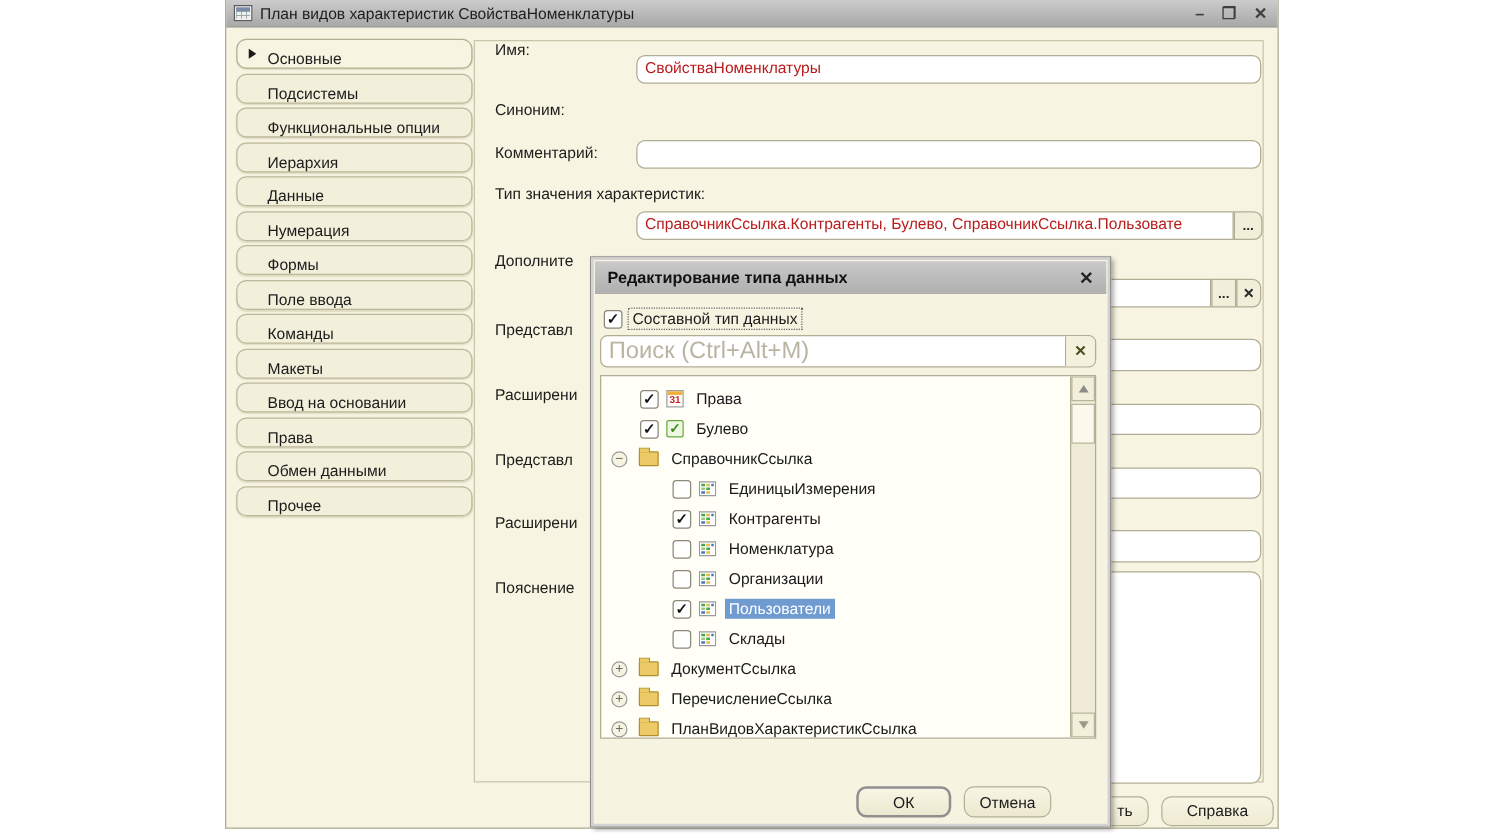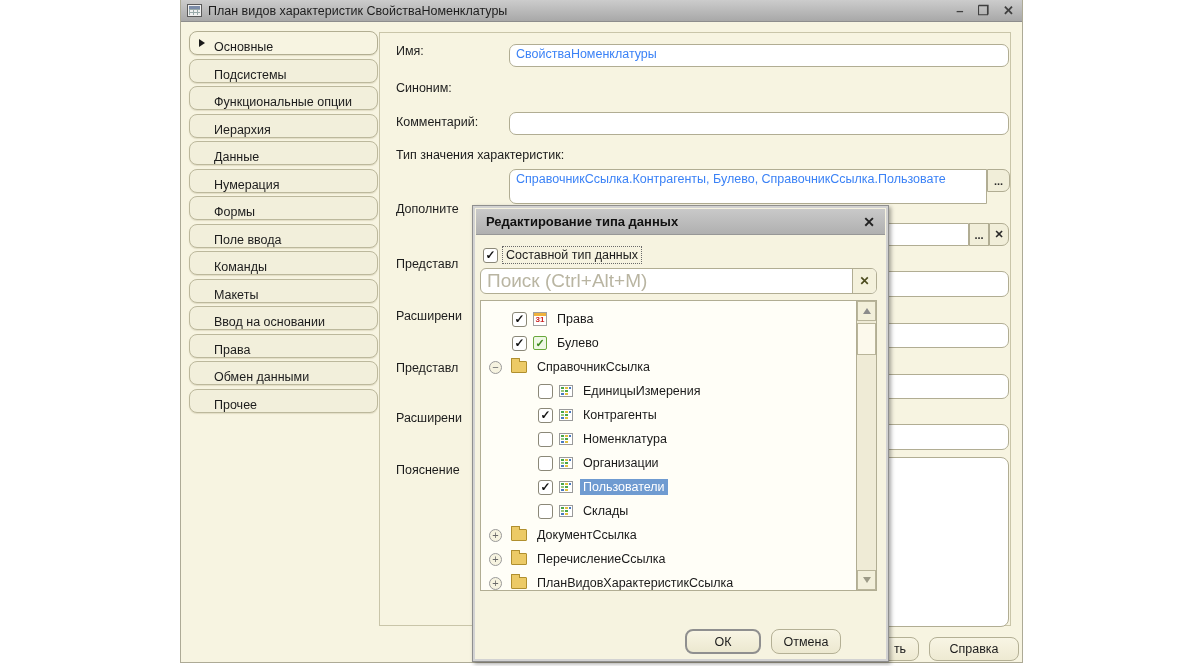--- a/index.html
+++ b/index.html
@@ -34,21 +34,21 @@
                 width:0; height:0; border-left:6px solid #1a1a1a;
                 border-top:4px solid transparent; border-bottom:4px solid transparent; }
 
   
   .panel { position:absolute; left:198px; top:32px; width:632px; height:594px;
            border:1px solid #c9c5a9; background:#f7f4e1; }
 
   .flabel { position:absolute; font-size:12.5px; color:#1c1c1c; white-space:nowrap; }
   .clip   { overflow:hidden; width:78px; }
   .tinput { position:absolute; background:#ffffff; border:1px solid #b1ad93; border-radius:7px;
-            font-size:12.5px; color:#3b82f6; padding:2px 6px; font-family:"Liberation Sans",sans-serif; }
+            font-size:12.5px; color:#b91c1c; padding:2px 6px; font-family:"Liberation Sans",sans-serif; }
   .sqbtn  { position:absolute; background:#f1eed9; border:1px solid #b1ad93;
             font-size:11px; font-weight:bold; color:#2a2a2a; text-align:center; cursor:default;
             display:flex; align-items:center; justify-content:center; }
 
   .btn { position:absolute; background:linear-gradient(#f8f5e4,#eeead2); border:1px solid #b4b095;
          border-radius:8px; font-size:12.5px; color:#1c1c1c; display:flex; align-items:center;
          justify-content:center; cursor:default; }
 
   
   .dialog { position:absolute; left:472px; top:205px; width:417px; height:457px; z-index:10;
@@ -163,30 +163,30 @@
           <span>Права</span>
         </div>
       <div class="tab">
           <span>Обмен данными</span>
         </div>
       <div class="tab">
           <span>Прочее</span>
         </div>
     </div>
 
-    <div class="flabel" style="left:215px; top:44px;">Имя:</div>
+    <div class="flabel" style="left:215px; top:33px;">Имя:</div>
     <div class="tinput" style="left:328px; top:44px; width:500px; height:23px;">СвойстваНоменклатуры</div>
 
     <div class="flabel" style="left:215px; top:81px;">Синоним:</div>
 
     <div class="flabel" style="left:215px; top:115px;">Комментарий:</div>
     <div class="tinput" style="left:328px; top:112px; width:500px; height:23px;"></div>
 
     <div class="flabel" style="left:215px; top:148px;">Тип значения характеристик:</div>
-    <div class="tinput" style="left:328px; top:169px; width:478px; height:35px; border-radius:7px 0 0 7px; white-space:nowrap; overflow:hidden;">СправочникСсылка.Контрагенты, Булево, СправочникСсылка.Пользовате</div>
+    <div class="tinput" style="left:328px; top:169px; width:478px; height:23px; border-radius:7px 0 0 7px; white-space:nowrap; overflow:hidden;">СправочникСсылка.Контрагенты, Булево, СправочникСсылка.Пользовате</div>
     <div class="sqbtn" style="left:806px; top:169px; width:23px; height:23px; border-radius:0 7px 7px 0;">...</div>
 
     <div class="flabel clip" style="left:215px; top:202px;">Дополните</div>
     <div class="tinput" style="left:328px; top:223px; width:460px; height:23px; border-radius:7px 0 0 7px;"></div>
     <div class="sqbtn" style="left:788px; top:223px; width:20px; height:23px;">...</div>
     <div class="sqbtn" style="left:808px; top:223px; width:20px; height:23px; border-radius:0 7px 7px 0;">✕</div>
 
     <div class="flabel clip" style="left:215px; top:257px;">Представл</div>
     <div class="tinput" style="left:328px; top:271px; width:500px; height:26px;"></div>
 

